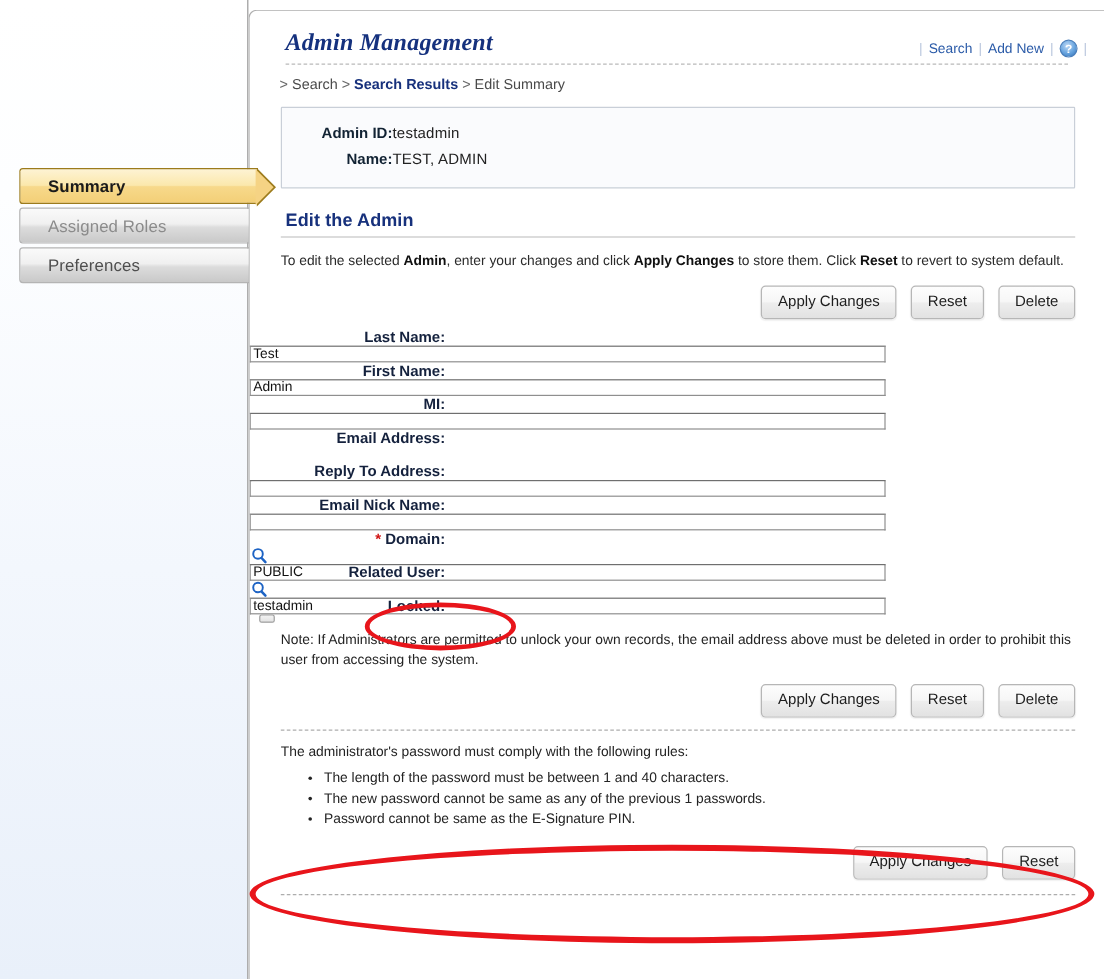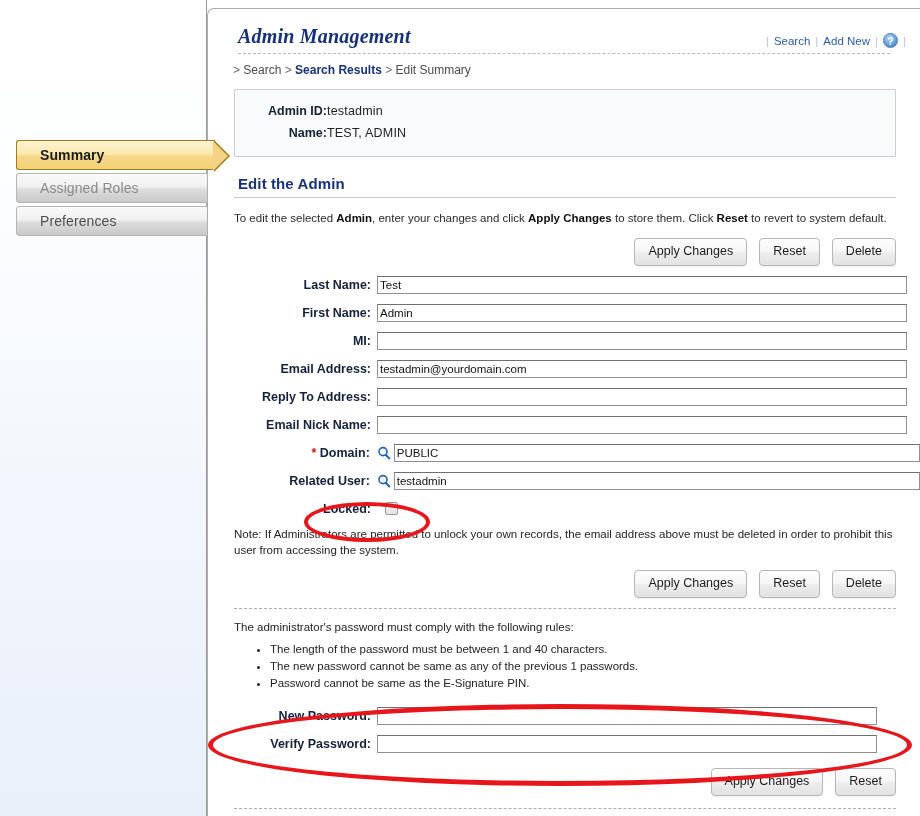--- a/index.html
+++ b/index.html
@@ -231,23 +231,24 @@
 
   .dash-rule {
     margin: 10px 24px 0 26px;
     border-top: 1px dashed #adadad;
   }
 
   
   #form-area { margin-top: 8px; }
   .frow {
     display: flex;
-    align-items: center;
+    align-items: flex-start;
     height: 21px;
     margin-bottom: 7px;
+    flex-direction: column;
   }
   .flabel {
     width: 163px;
     text-align: right;
     font-weight: bold;
     font-size: 12.5px;
     color: #14213d;
     padding-right: 6px;
     white-space: nowrap;
   }
@@ -397,21 +398,20 @@
       <input class="ftext" type="text" value="Admin" style="">
     </div>
 
     <div class="frow">
       <div class="flabel">MI:</div>
       <input class="ftext" type="text" value="" style="">
     </div>
 
     <div class="frow">
       <div class="flabel">Email Address:</div>
-      <input class="ftext" type="text" value="testadmin@yourdomain.com" style="">
     </div>
 
     <div class="frow">
       <div class="flabel">Reply To Address:</div>
       <input class="ftext" type="text" value="" style="">
     </div>
 
     <div class="frow">
       <div class="flabel">Email Nick Name:</div>
       <input class="ftext" type="text" value="" style="">
@@ -456,30 +456,20 @@
 
   <div class="dash-rule"></div>
 
   <div class="rules-intro">The administrator's password must comply with the following rules:</div>
   <ul class="rules">
     <li>The length of the password must be between 1 and 40 characters.</li>
     <li>The new password cannot be same as any of the previous 1 passwords.</li>
     <li>Password cannot be same as the E-Signature PIN.</li>
   </ul>
 
-  <div id="form-area" style="margin-top:14px">
-    <div class="frow">
-      <div class="flabel">New Password:</div>
-      <input class="ftext pw" type="password" value="" style="">
-    </div>
-    <div class="frow">
-      <div class="flabel">Verify Password:</div>
-      <input class="ftext pw" type="password" value="" style="">
-    </div>
-  </div>
 
   <div class="btn-row" style="margin-top:14px">
     <button class="btn">Apply Changes</button>
     <button class="btn">Reset</button>
   </div>
 
   <div class="dash-rule" style="margin-top:12px"></div>
 
 </div>
 

